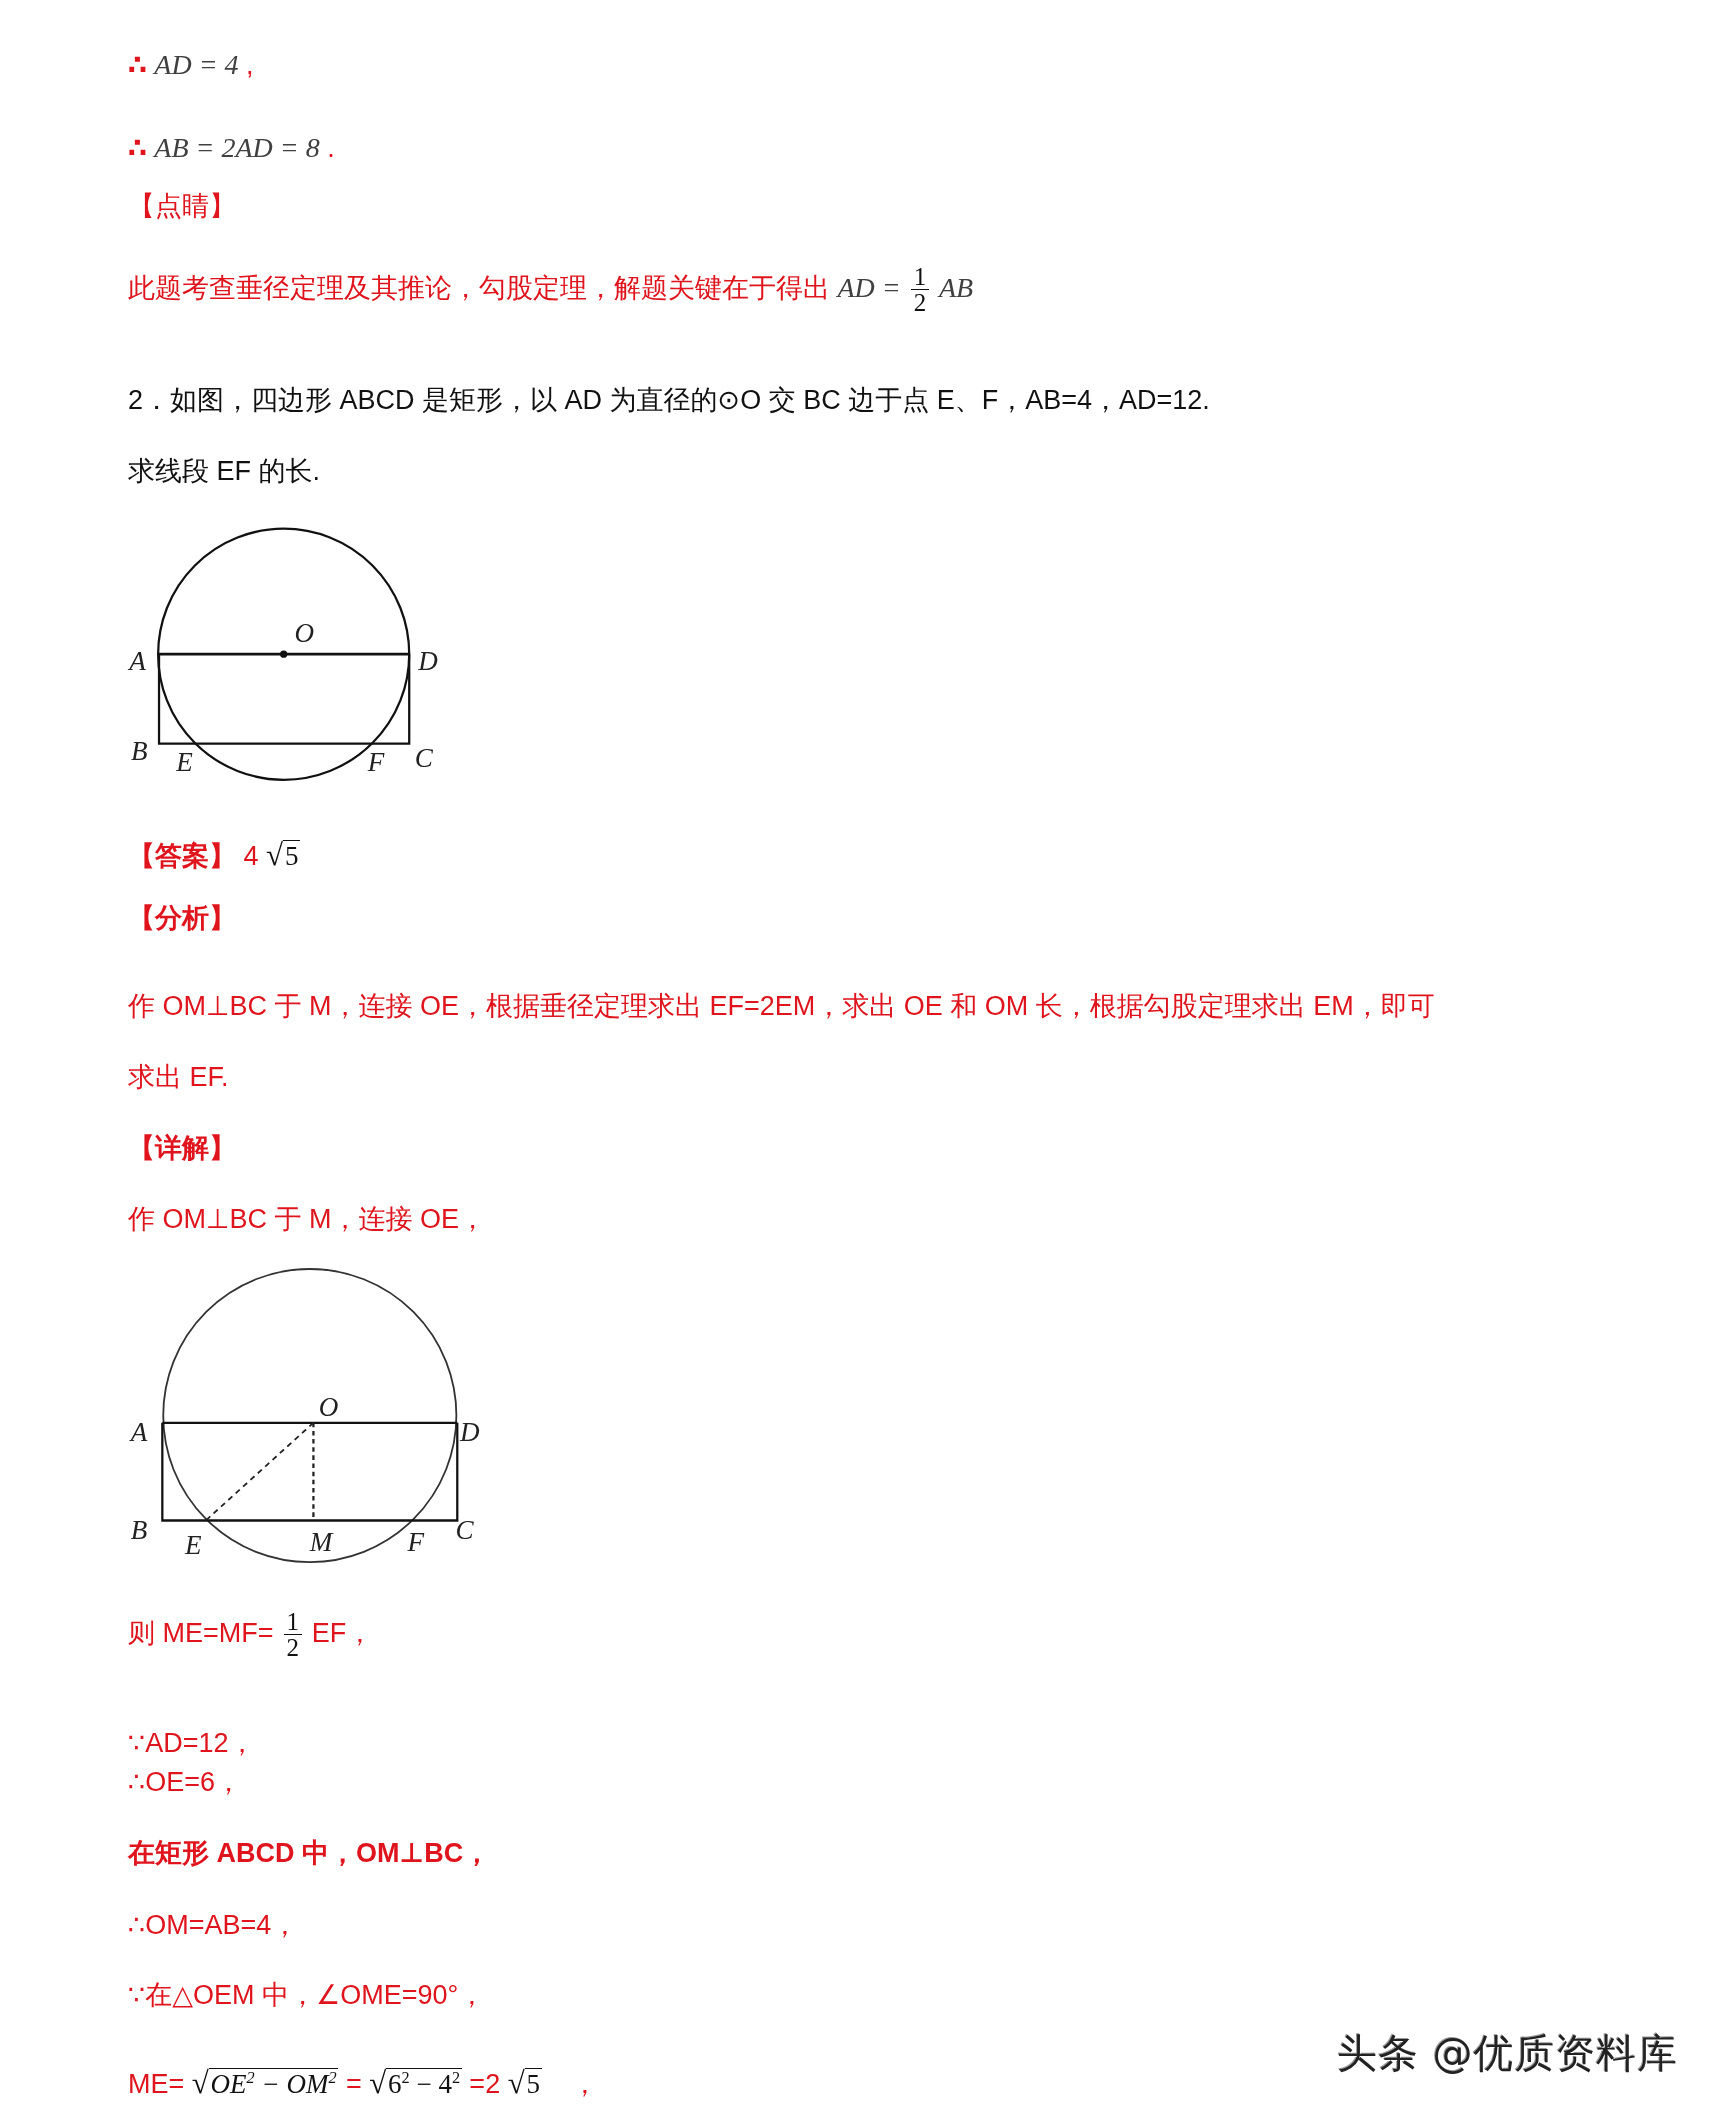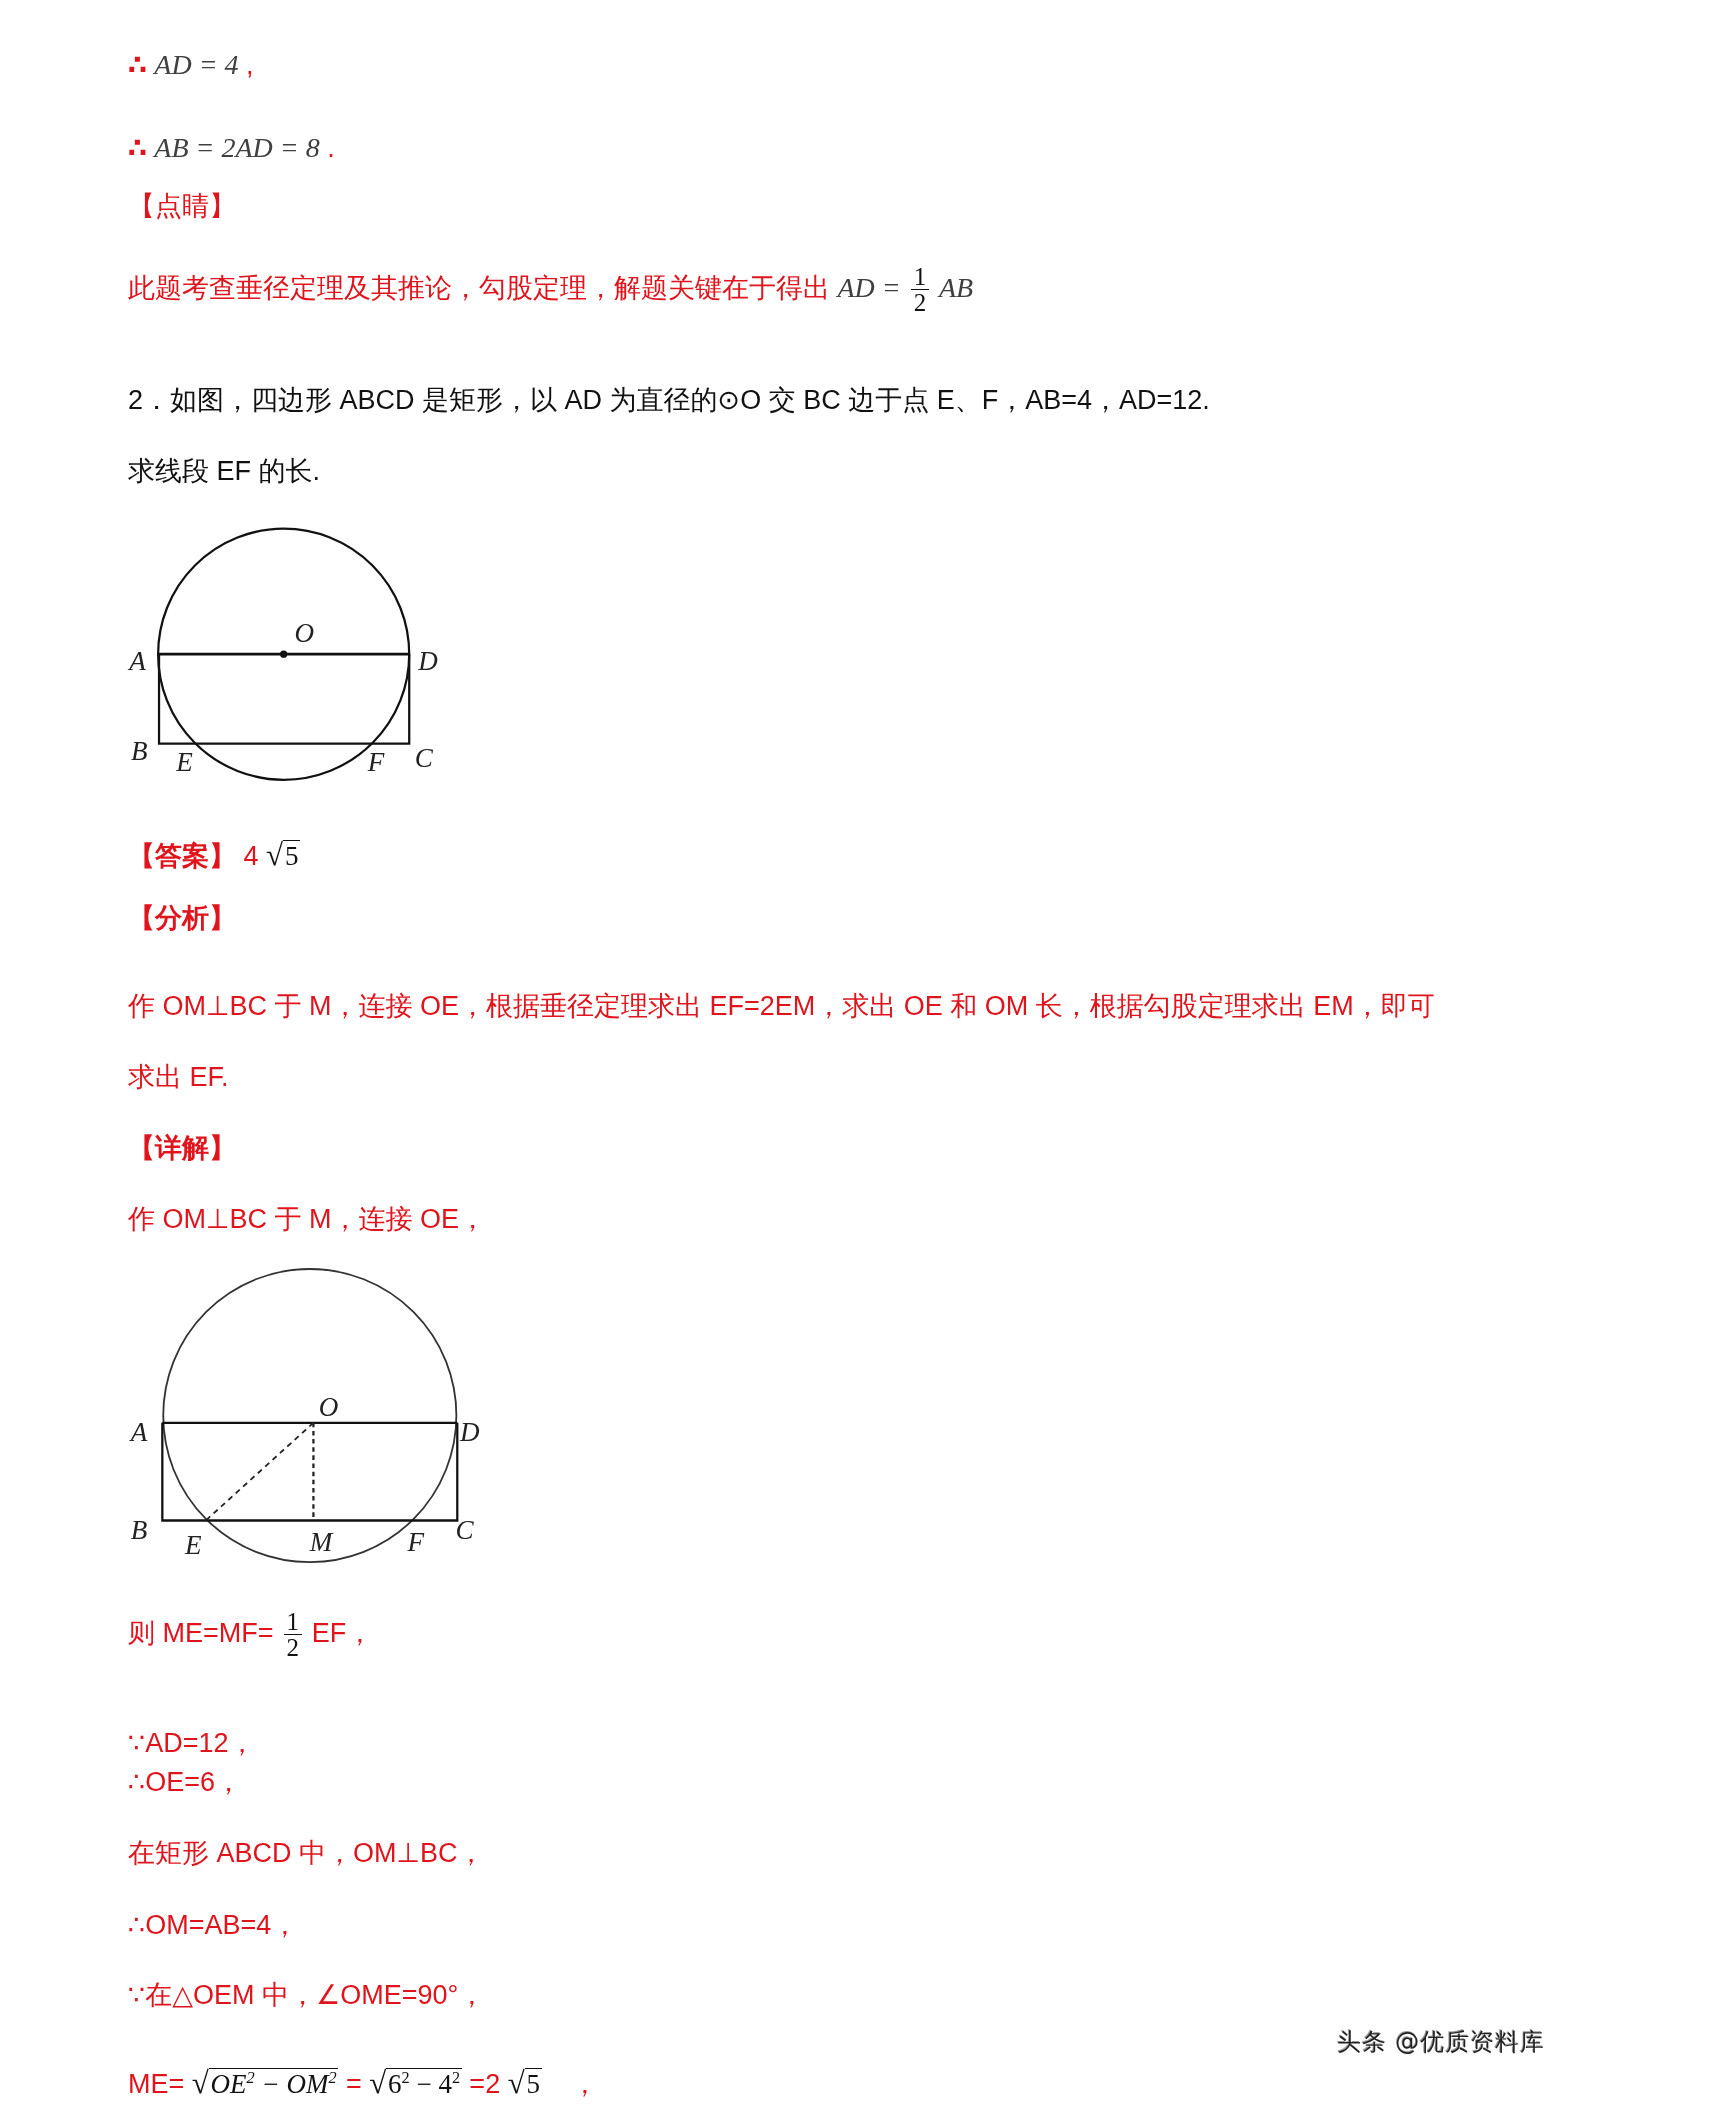--- a/index.html
+++ b/index.html
@@ -12,21 +12,21 @@
   .dots { color: #e0141c; font-weight: bold; }
   .bracket { color: #e0141c; font-weight: bold; }
   .frac { display: inline-flex; flex-direction: column; align-items: center; vertical-align: middle;
           font-family: "Liberation Serif", serif; font-size: 25px; line-height: 25px; color: #111; margin: 0 2.7px; }
   .frac .num { border-bottom: 1.8px solid #111; padding: 0 2.7px; }
   .sqrt { display: inline-block; font-family: "Liberation Serif", serif; color: #111; }
   .sqrt .rad { font-size: 31px; }
   .sqrt .radicand { border-top: 1.8px solid #111; padding: 0 1.8px; font-style: italic; }
   sup { font-size: 16.3px; }
   .diagram { position: absolute; }
-  .watermark { position: absolute; left: 1337px; top: 2026px; font-size: 24px; color: #222;
+  .watermark { position: absolute; left: 1337px; top: 2026px; font-size: 40px; color: #222;
                font-family: "DejaVu Sans", sans-serif; letter-spacing: 0.9px;
                text-shadow: 0.9px 0.9px 0 #fff, -0.9px -0.9px 0 #999; }
 </style>
 </head>
 <body>
 
 <div class="line" style="top:47px;">
   <span class="dots">∴</span>
   <span class="math">AD = 4</span>
   <span class="red">,</span>
@@ -101,21 +101,21 @@
 <div class="line red" style="top:1606px; line-height:54px;">
   <span>则 ME=MF=</span>
   <span class="frac">
     <span class="num">1</span>
     <span class="den">2</span>
   </span>
   <span>EF，</span>
 </div>
 <div class="line red" style="top:1694px;margin-top:31px;">∵AD=12，</div>
 <div class="line red" style="top:1764px;">∴OE=6，</div>
-<div class="line red" style="top:1835px;">在矩形 ABCD 中，OM⊥BC，</div>
+<div class="line red" style="top:1835px;font-weight:bold;">在矩形 ABCD 中，OM⊥BC，</div>
 <div class="line red" style="top:1907px;">∴OM=AB=4，</div>
 <div class="line red" style="top:1977px;">∵在△OEM 中，∠OME=90°，</div>
 <div class="line red" style="top:2055px; line-height:45px;">
   <span>ME=</span>
   <span class="sqrt"><span class="rad">√</span><span class="radicand"><span>OE</span><sup>2</sup><span> − OM</span><sup>2</sup></span></span>
   <span>=</span>
   <span class="sqrt"><span class="rad">√</span><span class="radicand" style="font-style:normal"><span>6</span><sup>2</sup><span> − 4</span><sup>2</sup></span></span>
   <span>=2</span>
   <span class="sqrt"><span class="rad">√</span><span class="radicand" style="font-style:normal">5</span></span>
   <span style="margin-left:22px;">，</span>

